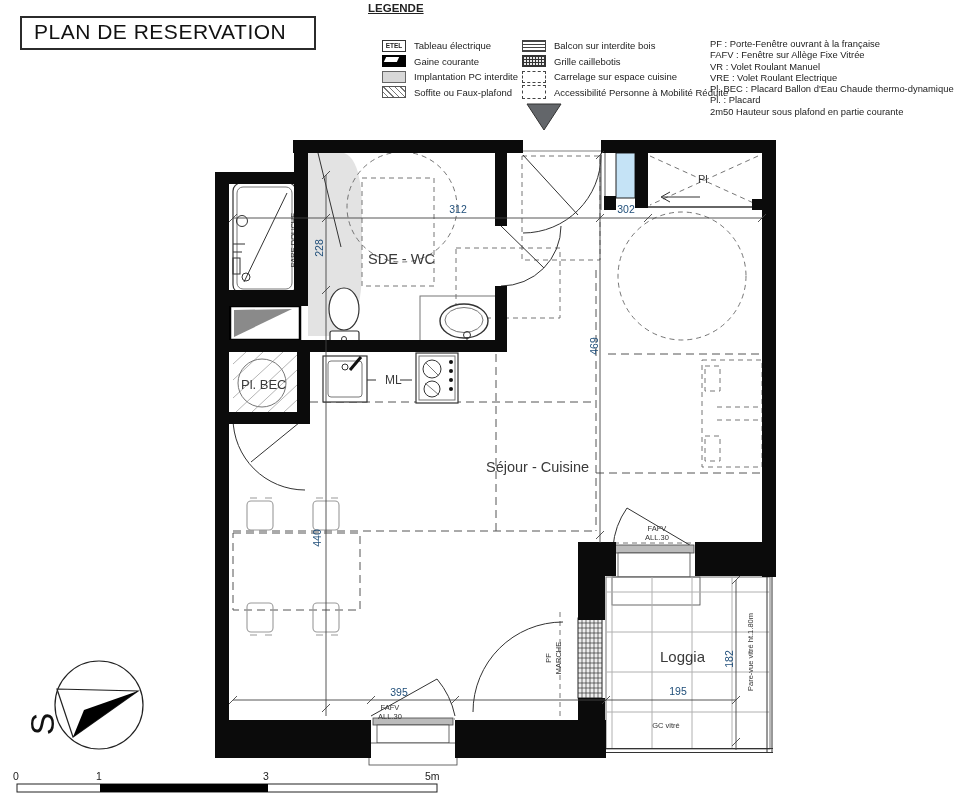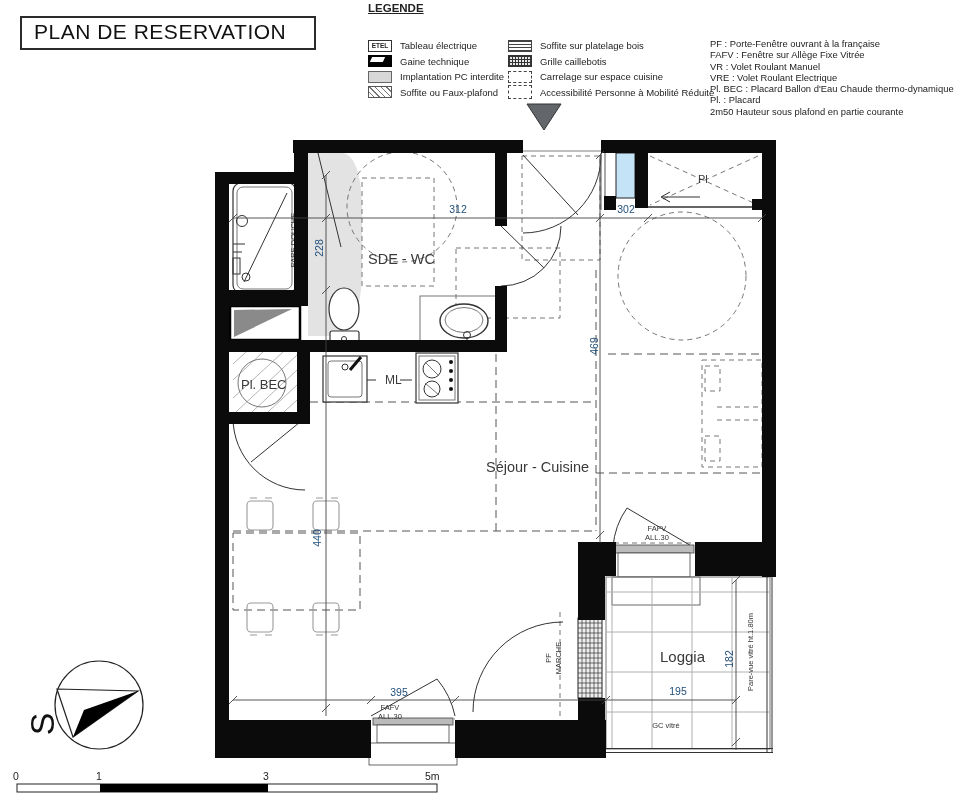--- a/index.html
+++ b/index.html
@@ -6,21 +6,21 @@
   .page{position:relative;width:970px;height:800px;background:#fff;overflow:hidden;
         font-family:"Liberation Sans",sans-serif;color:#222;}
   
   .title-box{position:absolute;left:20px;top:16px;border:2px solid #2b2b2b;
              padding:2px 28px 4px 12px;font-size:21px;letter-spacing:.5px;color:#111;background:#fff;}
   .legend{position:absolute;left:368px;top:2px;}
   .legend-heading{font-size:11.5px;font-weight:bold;text-decoration:underline;margin-bottom:24px;}
   .legend-cols{display:flex;}
   .legend-col{width:140px;}
   .legend-col.second{width:auto;}
-  .lrow{display:flex;align-items:center;height:15.5px;}
+  .lrow{display:flex;align-items:center;height:15.5px;margin-left:14px;}
   .sw{width:24px;height:12px;flex:none;display:flex;align-items:center;justify-content:center;
       margin-right:8px;box-sizing:border-box;position:relative;background:#fff;}
   .sw-etel{border:1px solid #333;font-size:6.5px;font-weight:bold;color:#222;}
   .sw-gaine{background:#000;}
   .gaine-cut{position:absolute;left:3px;top:2px;width:13px;height:5px;background:#fff;transform:skew(-25deg);}
   .sw-pc{background:#d8d8d8;border:1px solid #666;}
   .sw-soffite{border:1px solid #555;background:repeating-linear-gradient(45deg,#fff 0 3px,#777 3px 4px);}
   .sw-terrasse{border:1px solid #444;background-image:repeating-linear-gradient(90deg,#555 0 1px,transparent 1px 8px),repeating-linear-gradient(0deg,#555 0 1px,transparent 1px 6px);}
   .sw-balcon{border:1px solid #444;background:repeating-linear-gradient(0deg,#444 0 1px,#fff 1px 3px);}
   .sw-grille{border:1px solid #333;background-color:#e8e8e8;background-image:repeating-linear-gradient(90deg,#333 0 1px,transparent 1px 3px),repeating-linear-gradient(0deg,#333 0 1px,transparent 1px 3px);}
@@ -58,35 +58,35 @@
         <div class="lrow">
           <span class="sw sw-etel">
               <span>ETEL</span>
             </span>
           <span class="llabel">Tableau électrique</span>
         </div>
         <div class="lrow">
           <span class="sw sw-gaine">
               <i class="gaine-cut"></i>
             </span>
-          <span class="llabel">Gaine technique</span>
+          <span class="llabel">Gaine courante</span>
         </div>
         <div class="lrow">
           <span class="sw sw-pc"></span>
           <span class="llabel">Implantation PC interdite</span>
         </div>
         <div class="lrow">
           <span class="sw sw-soffite"></span>
           <span class="llabel">Soffite ou Faux-plafond</span>
         </div>
       </div>
       <div class="legend-col second">
         <div class="lrow">
           <span class="sw sw-balcon"></span>
-          <span class="llabel">Soffite sur platelage bois</span>
+          <span class="llabel">Balcon sur interdite bois</span>
         </div>
         <div class="lrow">
           <span class="sw sw-grille"></span>
           <span class="llabel">Grille caillebotis</span>
         </div>
         <div class="lrow">
           <span class="sw sw-carrelage"></span>
           <span class="llabel">Carrelage sur espace cuisine</span>
         </div>
         <div class="lrow">

